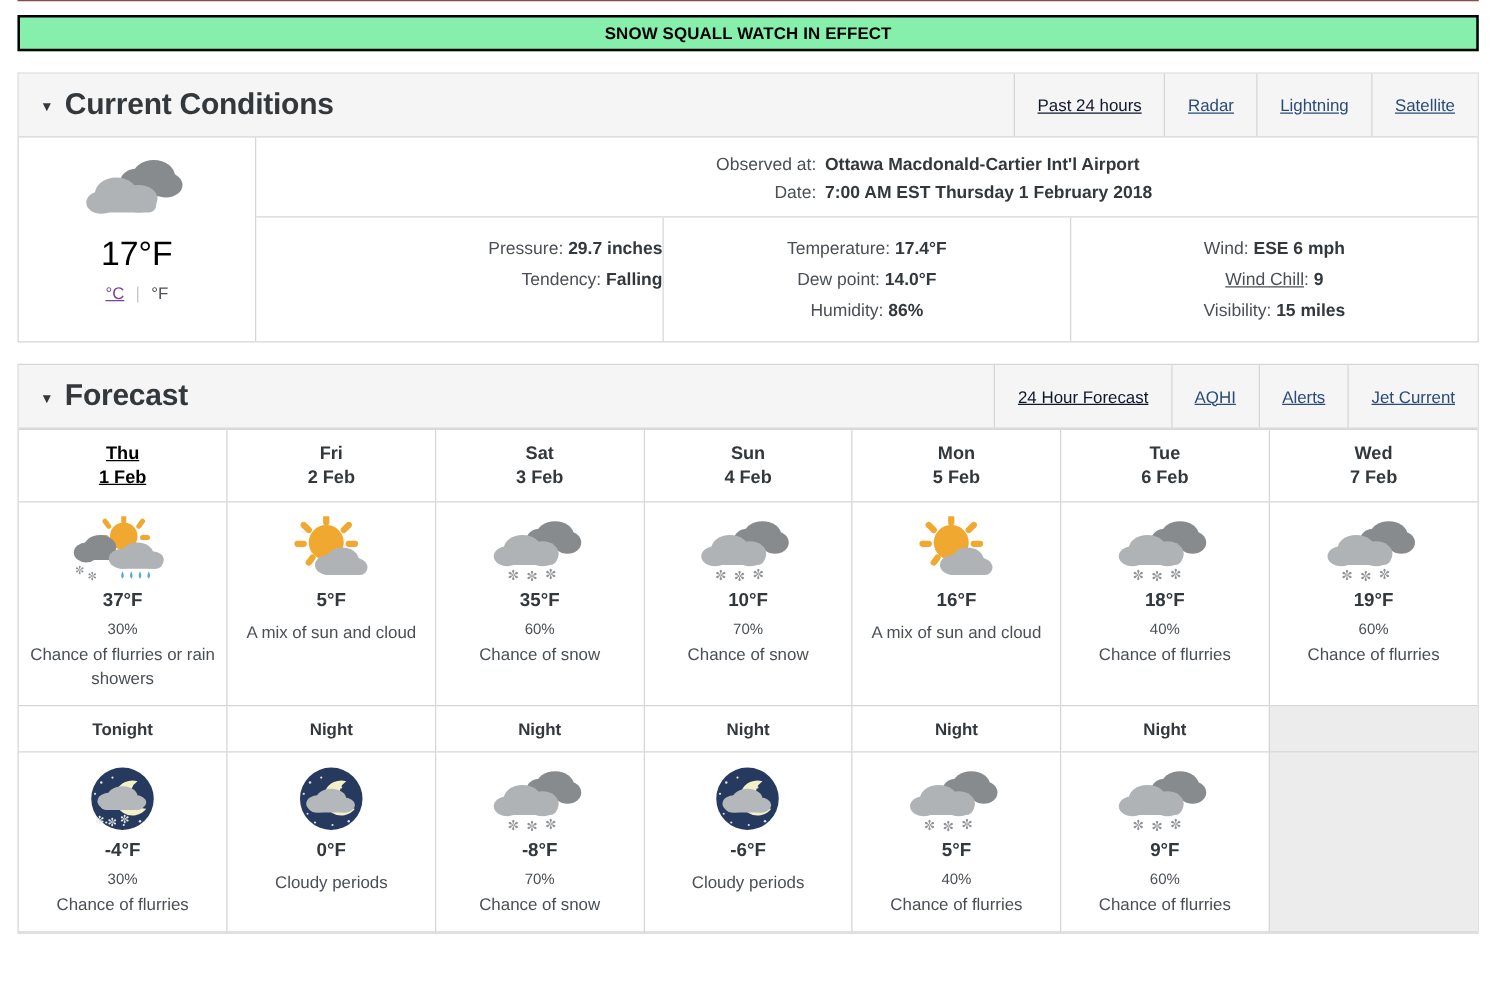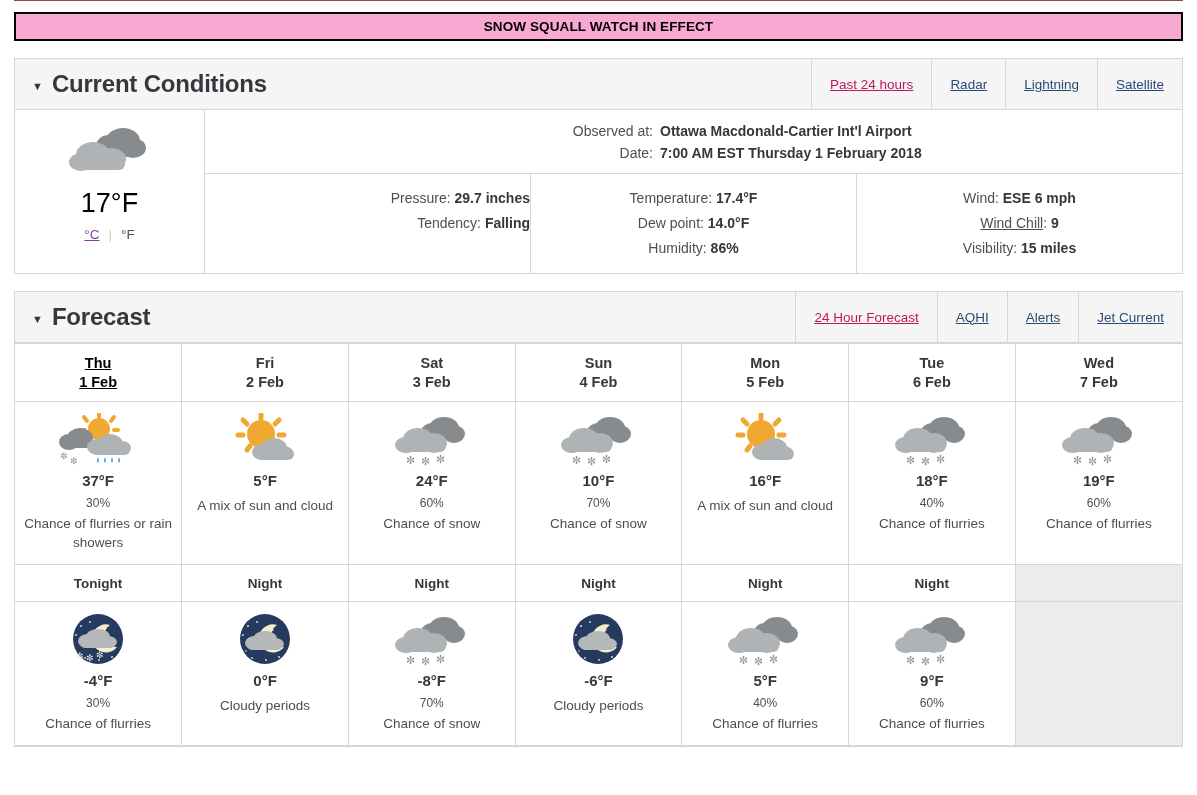--- a/index.html
+++ b/index.html
@@ -17,21 +17,21 @@
   .title {
     font-size: 30px; font-weight: bold; color: #33383d;
     letter-spacing: -0.2px;
     padding: 10px 0 8px 1px;
     line-height: 1.15;
   }
   .title-rule { height: 1px; background: #8b4a4a; width: 100%; margin: 0 0 11px 0; }
 
   
   .alert-banner {
-    background: #f9a8d4;
+    background: #86efac;
     border: 2px solid #000000;
     height: 29px;
     display: flex; align-items: center; justify-content: center;
     font-size: 13.5px; font-weight: bold; color: #000;
     letter-spacing: 0.1px;
   }
 
   
   .panel { border: 1px solid #d6d6d6; margin-top: 17px; background: #fff; }
   .panel-head {
@@ -48,21 +48,21 @@
   .panel-title { font-size: 24px; font-weight: bold; color: #33383d; letter-spacing: -0.2px; }
   .panel-head-links { display: flex; align-items: stretch; }
   .head-link {
     display: flex; align-items: center; justify-content: center;
     padding: 0 18px;
     border-left: 1px solid #d6d6d6;
     font-size: 13.5px;
     color: #2a4a78; text-decoration: underline; cursor: pointer;
     white-space: nowrap;
   }
-  .head-link.visited { color: #be185d; text-decoration: underline; }
+  .head-link.visited { color: #0f172a; text-decoration: underline; }
 
   
   .cc-body { display: flex; align-items: stretch; }
   .cc-left {
     width: 190px; min-width: 190px;
     border-right: 1px solid #d6d6d6;
     display: flex; flex-direction: column; align-items: center;
     padding: 14px 0 12px 0;
   }
   .cc-icon { height: 58px; display: flex; align-items: center; justify-content: center; }
@@ -341,21 +341,21 @@
                 <ellipse cx="18" cy="32" rx="11" ry="8" fill="#b0b3b5"></ellipse>
                 <rect x="14" y="27" width="44" height="12" rx="6" fill="#b0b3b5"></rect>
               </g>
               <g fill="#8f9296" font-size="11" font-family="DejaVu Sans, sans-serif">
                 <text x="18" y="51">✼</text>
                 <text x="33" y="52">✼</text>
                 <text x="48" y="50">✼</text>
               </g>
             </svg>
           </div>
-          <div class="fc-temp">24°F</div>
+          <div class="fc-temp">35°F</div>
           <div class="fc-pop">60%</div>
           <div class="fc-summary">Chance of snow</div>
         </td>
 
         <td class="fc-cell">
           <div class="fc-icon-wrap">
             <svg width="88" height="56" viewBox="0 0 88 56" aria-hidden="true">
               <g>
                 <ellipse cx="56" cy="15" rx="15" ry="11" fill="#888b8d"></ellipse>
                 <ellipse cx="44" cy="19" rx="11" ry="9" fill="#888b8d"></ellipse>

